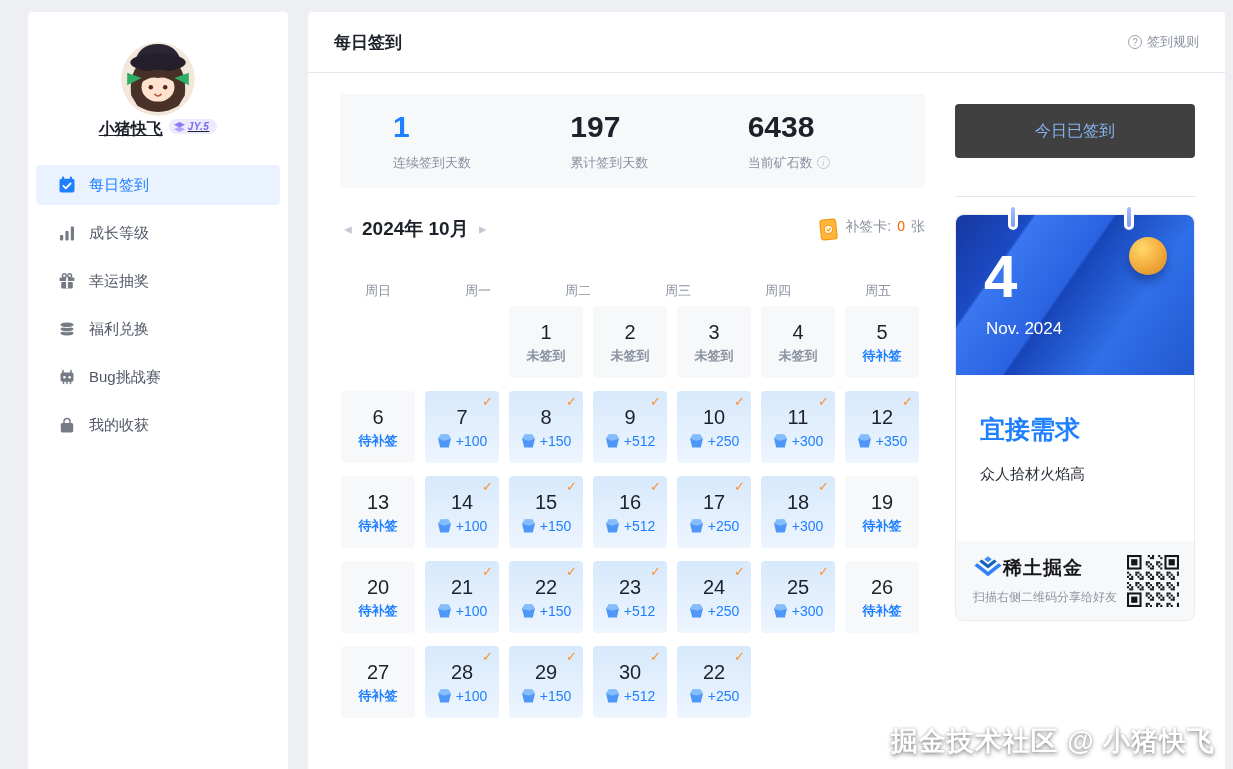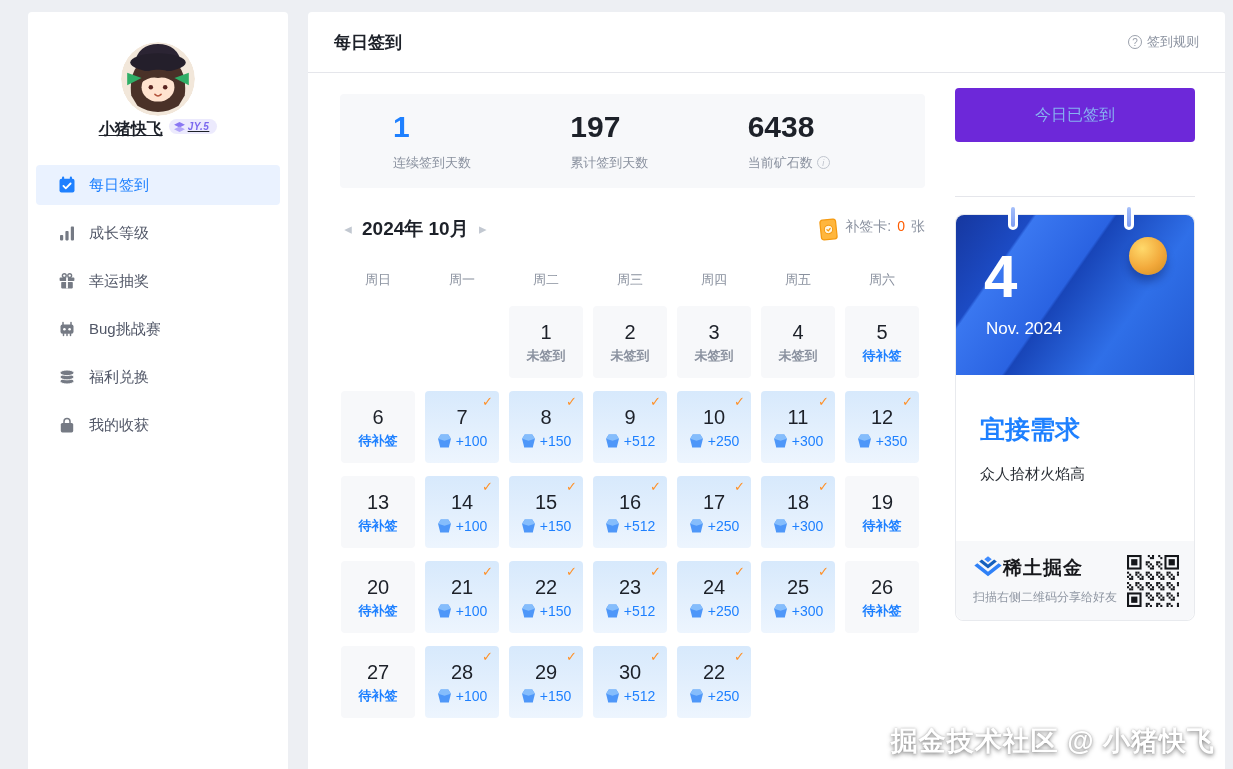--- a/index.html
+++ b/index.html
@@ -36,34 +36,34 @@
   .stat-label { display:flex; align-items:center; gap:4px; margin-top:9px; font-size:13px; color:#8a919f; }
   .i-circle { width:13px; height:13px; border:1px solid #c0c5ce; border-radius:50%; font-size:9px; color:#c0c5ce; display:inline-flex; align-items:center; justify-content:center; font-style:italic; }
   
   .month-row { position:absolute; left:32px; top:201px; width:585px; height:32px; display:flex; align-items:center; }
   .arrow { color:#c2c8d1; font-size:15px; cursor:pointer; width:16px; text-align:center; user-select:none; }
   .month-label { font-size:19px; font-weight:700; color:#1d2129; margin:0 6px; }
   .makeup { margin-left:auto; display:flex; gap:6px; font-size:14px; color:#8a919f; }
   .makeup .ticket { transform:rotate(-6deg); }
   .makeup .count { color:#ff5c00; }
   
-  .weekdays { position:absolute; left:33px; top:259px; display:grid; grid-template-columns:repeat(7,74px); column-gap:10px; }
+  .weekdays { position:absolute; left:33px; top:270px; display:grid; grid-template-columns:repeat(7,74px); column-gap:26px; }
   .weekdays span { text-align:center; font-size:13px; color:#8a919f; }
   .cal-grid { position:absolute; left:33px; top:294px; display:grid; grid-template-columns:repeat(7,74px); grid-auto-rows:72px; gap:13px 10px; }
   .cal-cell { position:relative; border-radius:4px; display:flex; flex-direction:column; align-items:center; justify-content:center; gap:7px; }
   .cal-cell.unsigned, .cal-cell.makeup-cell { background:#f7f8fa; }
   .cal-cell.signed { background:linear-gradient(180deg,#d7e9fc,#edf5fe); }
   .cal-day { font-size:20px; font-weight:500; color:#1d2129; line-height:1; }
   .cal-status { font-size:13px; line-height:1;font-weight:bold; }
   .cal-cell.unsigned .cal-status { color:#8a919f; }
   .cal-cell.makeup-cell .cal-status { color:#1e80ff; }
   .reward { display:flex; align-items:center; gap:4px; font-size:14px; color:#1e80ff; line-height:1; }
   .check { position:absolute; top:3px; right:6px; font-size:13px; font-weight:900; color:#ff9027; }
   
-  .signed-btn { position:absolute; left:647px; top:76px; width:240px; height:54px; background:#6d28d9; border:none; border-radius:4px; font-size:16px; color:#87b2f0; cursor:pointer; font-family:inherit; }
+  .signed-btn { position:absolute; left:647px; top:92px; width:240px; height:54px; background:#404040; border:none; border-radius:4px; font-size:16px; color:#87b2f0; cursor:pointer; font-family:inherit; }
   .divider { position:absolute; left:647px; top:184px; width:240px; border-top:1px solid #e5e6eb; }
   .share-card { position:absolute; left:647px; top:202px; width:240px; height:407px; background:#fff; border:1px solid #e8eaee; border-radius:8px; }
   .card-img { position:relative; height:160px; border-radius:8px 8px 0 0; overflow:hidden;
     background:linear-gradient(125deg,#16379f 0%,#1c4bc4 22%,#3a77f0 23%,#2a63e2 45%,#1845b8 46%,#2f6fe8 70%,#2258d0 100%); }
   .ring { position:absolute; top:-11px; width:10px; height:26px; border:3px solid #fff; border-radius:8px; background:linear-gradient(180deg,#a5bffa,#7e9df2); z-index:2; }
   .ring.l { left:52px; } .ring.r { left:168px; }
   .big-day { position:absolute; left:28px; top:32px; font-size:60px; font-weight:700; color:#fff; line-height:1; }
   .img-month { position:absolute; left:30px; top:104px; font-size:17px; color:#fff; }
   .ball { position:absolute; right:27px; top:22px; width:38px; height:38px; border-radius:50%;
     background:radial-gradient(circle at 35% 30%,#ffd96b,#f2a93b 55%,#cf8a1f); box-shadow:0 7px 9px rgba(0,10,60,.3); }
@@ -139,38 +139,38 @@
         <svg width="18" height="18" viewBox="0 0 18 18" fill="currentColor">
           <circle cx="6.3" cy="3.6" r="1.9" fill="none" stroke="currentColor" stroke-width="1.4"></circle>
           <circle cx="11.7" cy="3.6" r="1.9" fill="none" stroke="currentColor" stroke-width="1.4"></circle>
           <rect x="1.6" y="5.6" width="14.8" height="3.4" rx="0.8"></rect>
           <rect x="3.2" y="10" width="11.6" height="6.4" rx="0.8"></rect>
           <rect x="8.1" y="5.6" width="1.8" height="10.8" fill="#fff"></rect>
         </svg>
         <span>幸运抽奖</span>
       </div>
       <div class="menu-item">
+        <svg width="18" height="18" viewBox="0 0 18 18">
+          <g fill="currentColor" stroke="#fff" stroke-width="0.9">
+            <ellipse cx="9" cy="13.2" rx="7" ry="2.8"></ellipse>
+              <ellipse cx="9" cy="9" rx="7" ry="2.8"></ellipse>
+              <ellipse cx="9" cy="4.8" rx="7" ry="2.8"></ellipse>
+          </g>
+        </svg>
+        <span>福利兑换</span>
+      </div>
+      <div class="menu-item">
         <svg width="18" height="18" viewBox="0 0 18 18" fill="currentColor">
           <path d="M5 5V2.6M13 5V2.6" stroke="currentColor" stroke-width="1.5" stroke-linecap="round"></path>
           <rect x="2.5" y="4.6" width="13" height="9.2" rx="2"></rect>
           <circle cx="6.4" cy="9.2" r="1.3" fill="#fff"></circle>
             <circle cx="11.6" cy="9.2" r="1.3" fill="#fff"></circle>
           <path d="M5.5 13.8v1.8M9 13.8v1.8M12.5 13.8v1.8" stroke="currentColor" stroke-width="1.5" stroke-linecap="round"></path>
         </svg>
         <span>Bug挑战赛</span>
-      </div>
-      <div class="menu-item">
-        <svg width="18" height="18" viewBox="0 0 18 18">
-          <g fill="currentColor" stroke="#fff" stroke-width="0.9">
-            <ellipse cx="9" cy="13.2" rx="7" ry="2.8"></ellipse>
-              <ellipse cx="9" cy="9" rx="7" ry="2.8"></ellipse>
-              <ellipse cx="9" cy="4.8" rx="7" ry="2.8"></ellipse>
-          </g>
-        </svg>
-        <span>福利兑换</span>
       </div>
       <div class="menu-item">
         <svg width="18" height="18" viewBox="0 0 18 18" fill="currentColor">
           <path d="M6 7.4V5.6a3 3 0 0 1 6 0v1.8" fill="none" stroke="currentColor" stroke-width="1.5"></path>
           <rect x="2.8" y="7" width="12.4" height="9.4" rx="1.6"></rect>
         </svg>
         <span>我的收获</span>
       </div>
     </nav>
   </aside>

